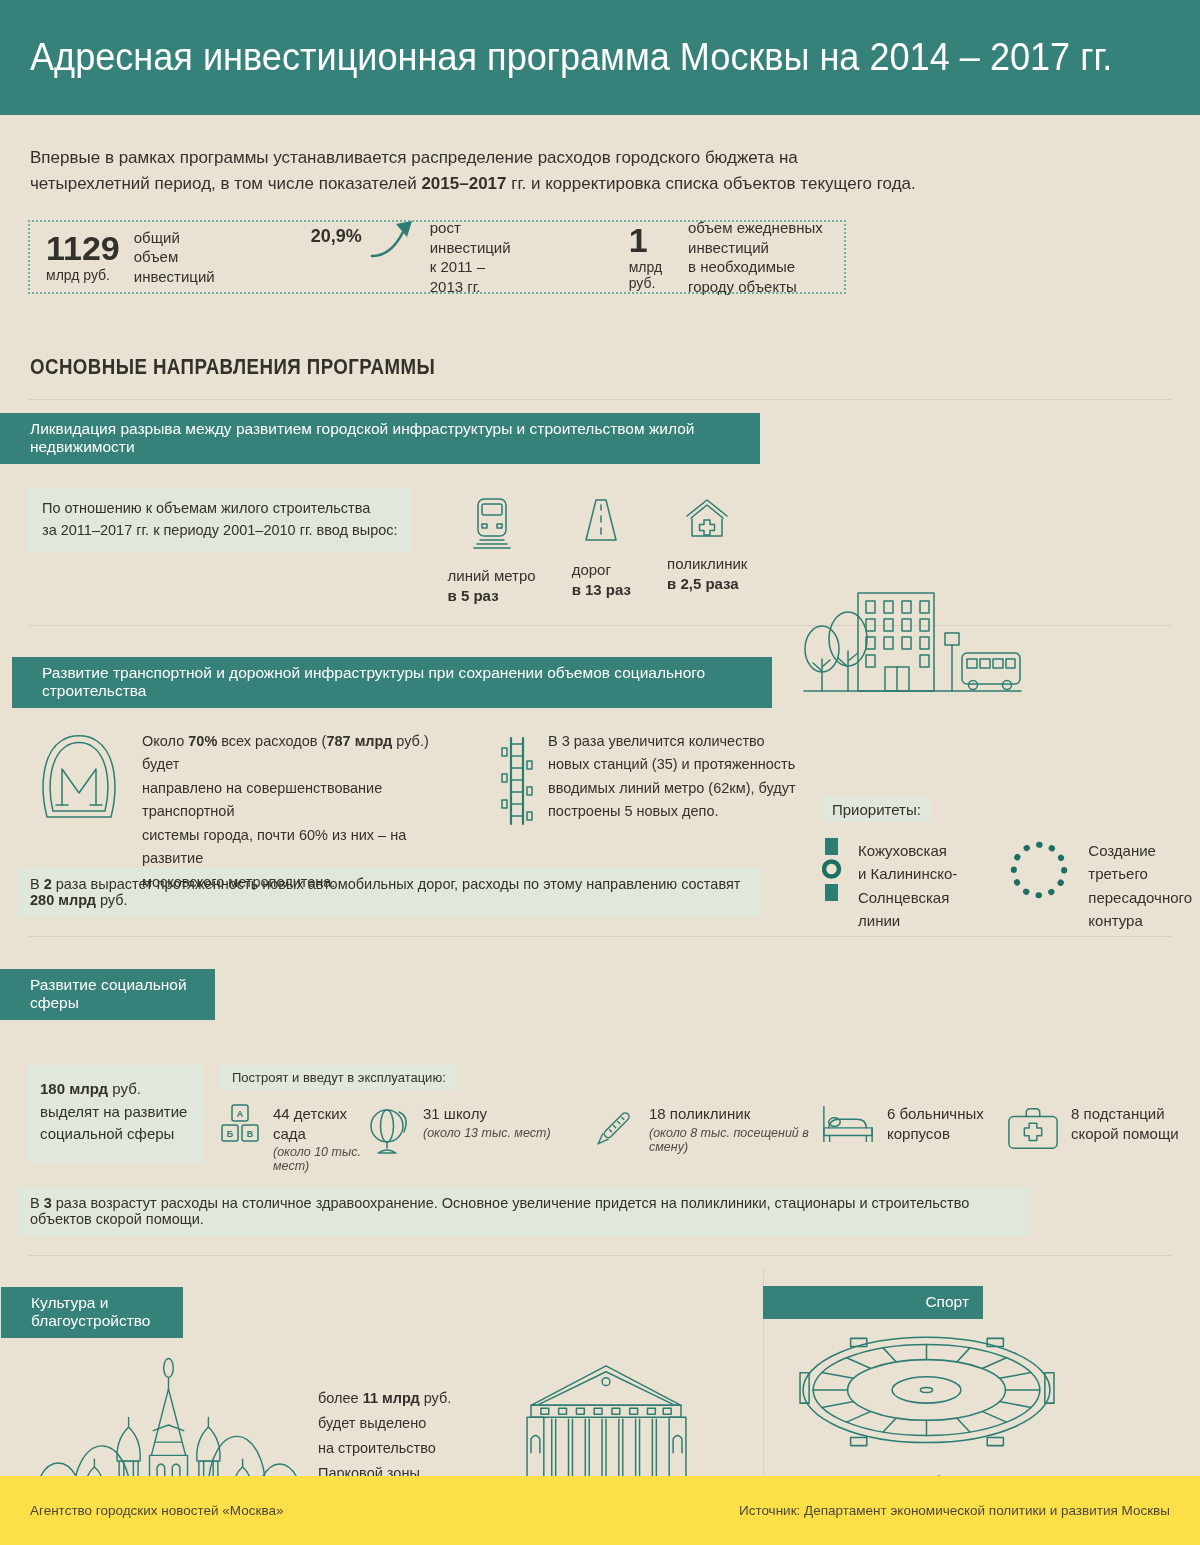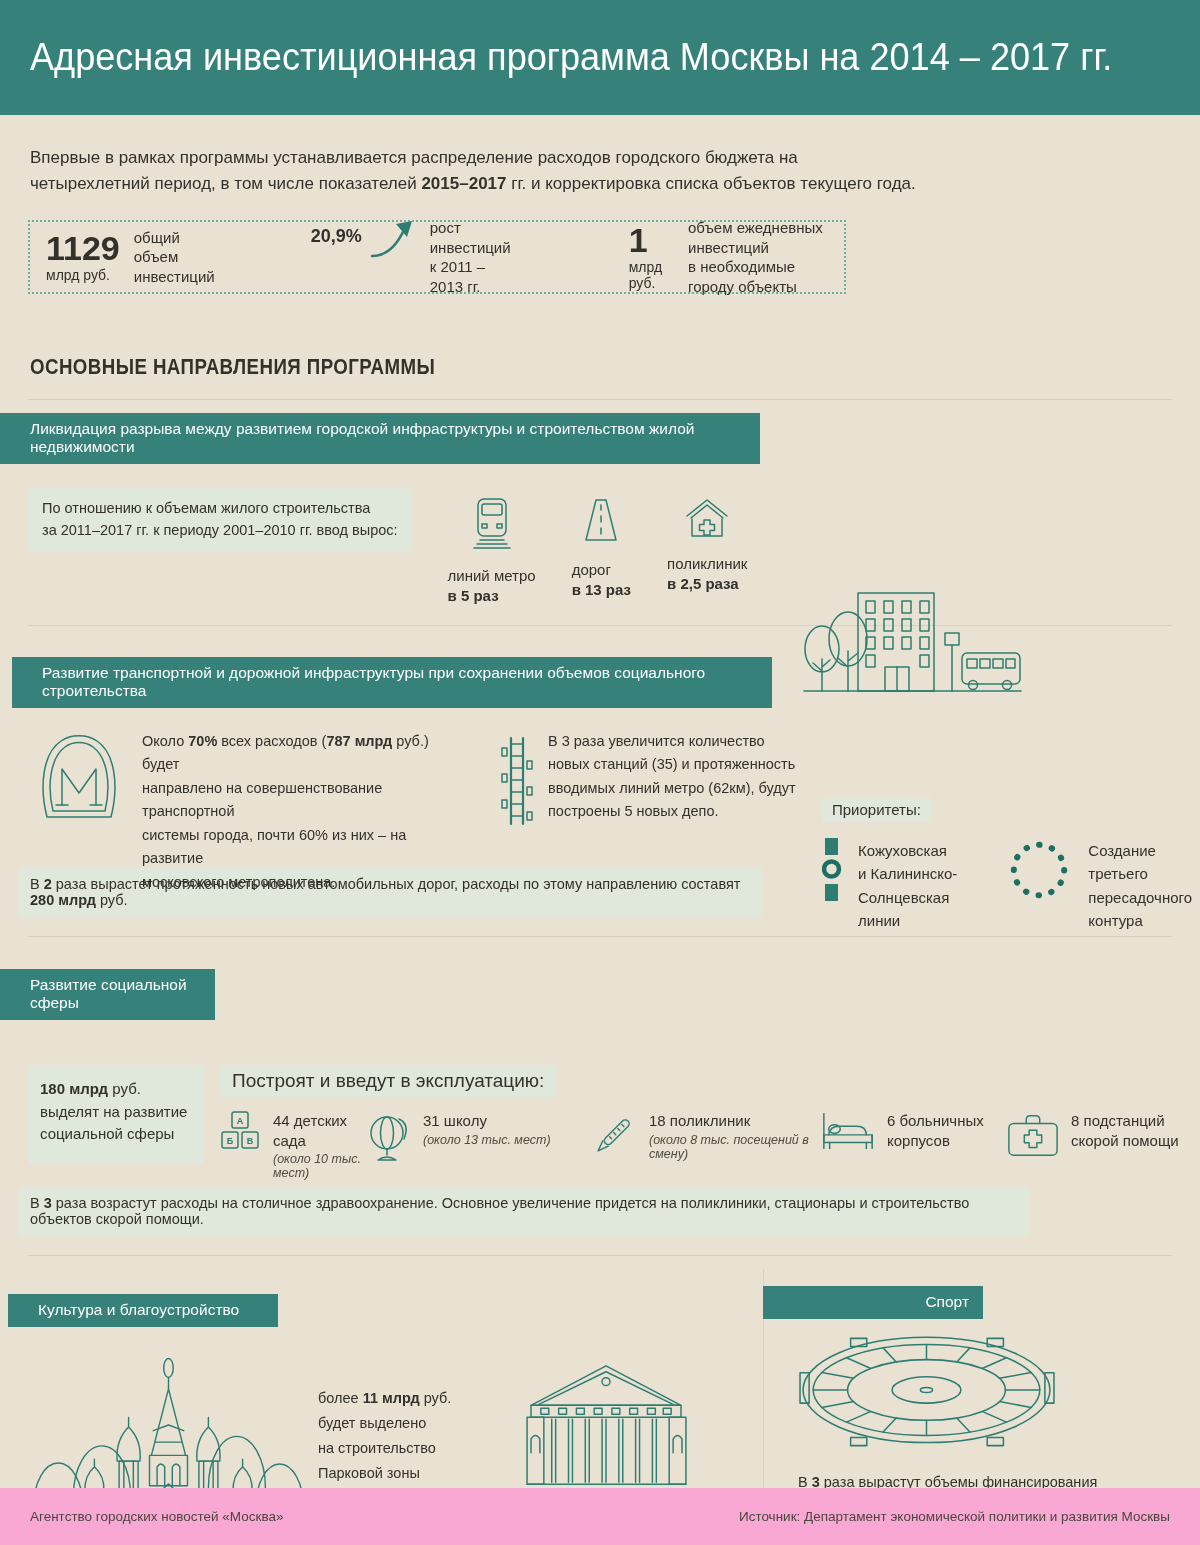--- a/index.html
+++ b/index.html
@@ -63,43 +63,43 @@
   .hlbar{margin:16px 0 0 18px;background:#dfe8db;box-sizing:border-box;font-size:14.5px;
          padding:8px 10px 9px 12px;}
   .roadsbar{width:744px;}
   .healthbar{width:1012px;margin-top:12px;}
 
   
   .s3row{display:flex;align-items:flex-start;margin:45px 0 0 28px;height:110px;}
   .budget{background:#dfe8db;width:152px;box-sizing:content-box;padding:13px 12px;height:72px;
           font-size:15px;line-height:1.5;}
   .buildcol{margin-left:16px;}
-  .buildtitle{display:inline-block;background:#dfe8db;padding:5px 12px;font-size:19px;}
+  .buildtitle{display:inline-block;background:#dfe8db;padding:5px 12px;font-size:13px;}
   .builditems{display:flex;margin-top:14px;align-items:flex-start;}
   .bitem{display:flex;gap:11px;box-sizing:border-box;}
   .bitem .blabel{font-size:15px;line-height:1.3;}
   .bitem .bnote{font-size:12.5px;font-style:italic;color:#4f4c43;margin-top:2px;}
   .bi1{width:146px;} .bi2{width:222px;} .bi3{width:232px;} .bi4{width:186px;}
 
   
   .bottom{position:relative;margin-top:30px;height:365px;}
   .vline{position:absolute;left:763px;top:-17px;height:340px;width:1px;background:#d8d0c1;}
-  .b4{position:absolute;left:0;top:0;width:270px;margin:8px;}
+  .b4{position:absolute;left:0;top:0;width:182px;margin:1px;}
   .b5{position:absolute;left:763px;top:0;width:220px;margin:0;padding-left:42px;text-align:right;}
   .cathedral{position:absolute;left:26px;top:52px;}
   .zaryadye{position:absolute;left:318px;top:100px;width:170px;font-size:14.5px;line-height:1.72;}
   .theatrecol{position:absolute;left:524px;top:70px;width:200px;}
   .theatretext{margin-top:20px;font-size:14.5px;line-height:1.6;}
   .sportcol{position:absolute;left:798px;top:46px;width:372px;}
   .stadwrap{margin-left:0;}
   .sporttext{margin-top:16px;font-size:14.5px;line-height:1.5;}
 
   
-  .ft{position:absolute;left:0;right:0;bottom:0;height:57px;background:#f9a8d4;
-      display:flex;align-items:center;justify-content:space-between;padding:0 30px;
+  .ft{position:absolute;left:0;right:0;bottom:0;height:57px;background:#fde047;
+      display:flex;align-items:center;justify-content:space-between;padding:6px 30px;
       font-size:13.5px;color:#4a473e;}
 
   
   .st{stroke:#2e7d72;fill:none;stroke-width:1.5;stroke-linecap:round;stroke-linejoin:round;}
   .st2x{stroke-width:2.2;}
   .fl{fill:#2e7d72;stroke:none;}
   .glyph{fill:#2e7d72;font-family:"Liberation Sans",sans-serif;font-weight:bold;}
 </style>
 </head>
 <body>

